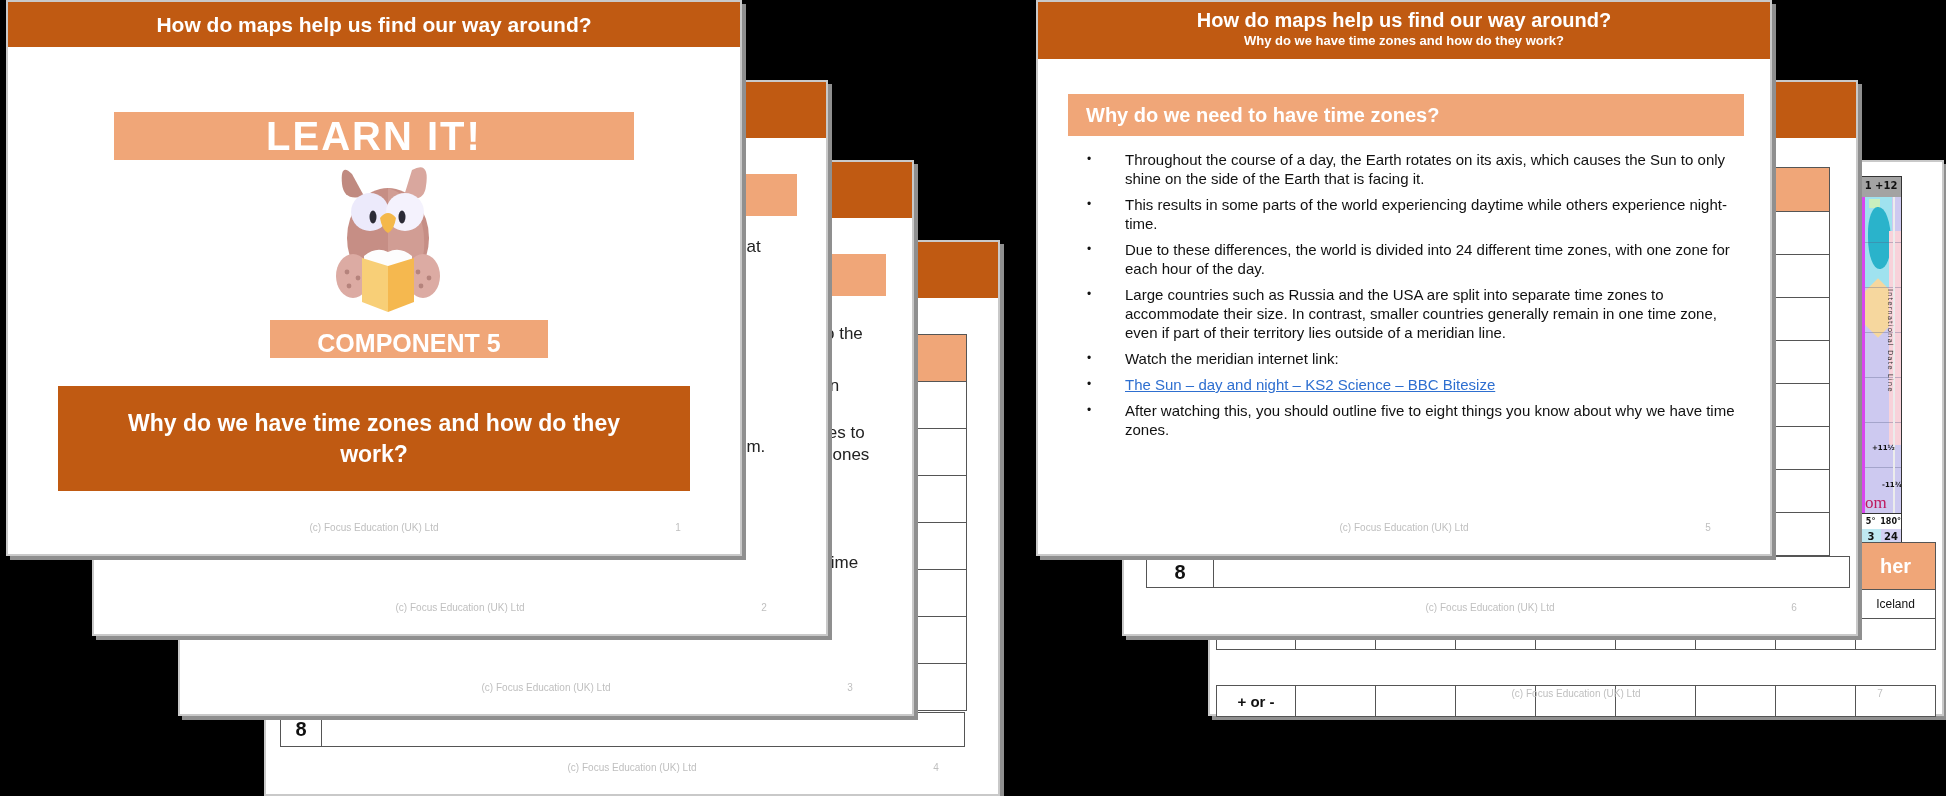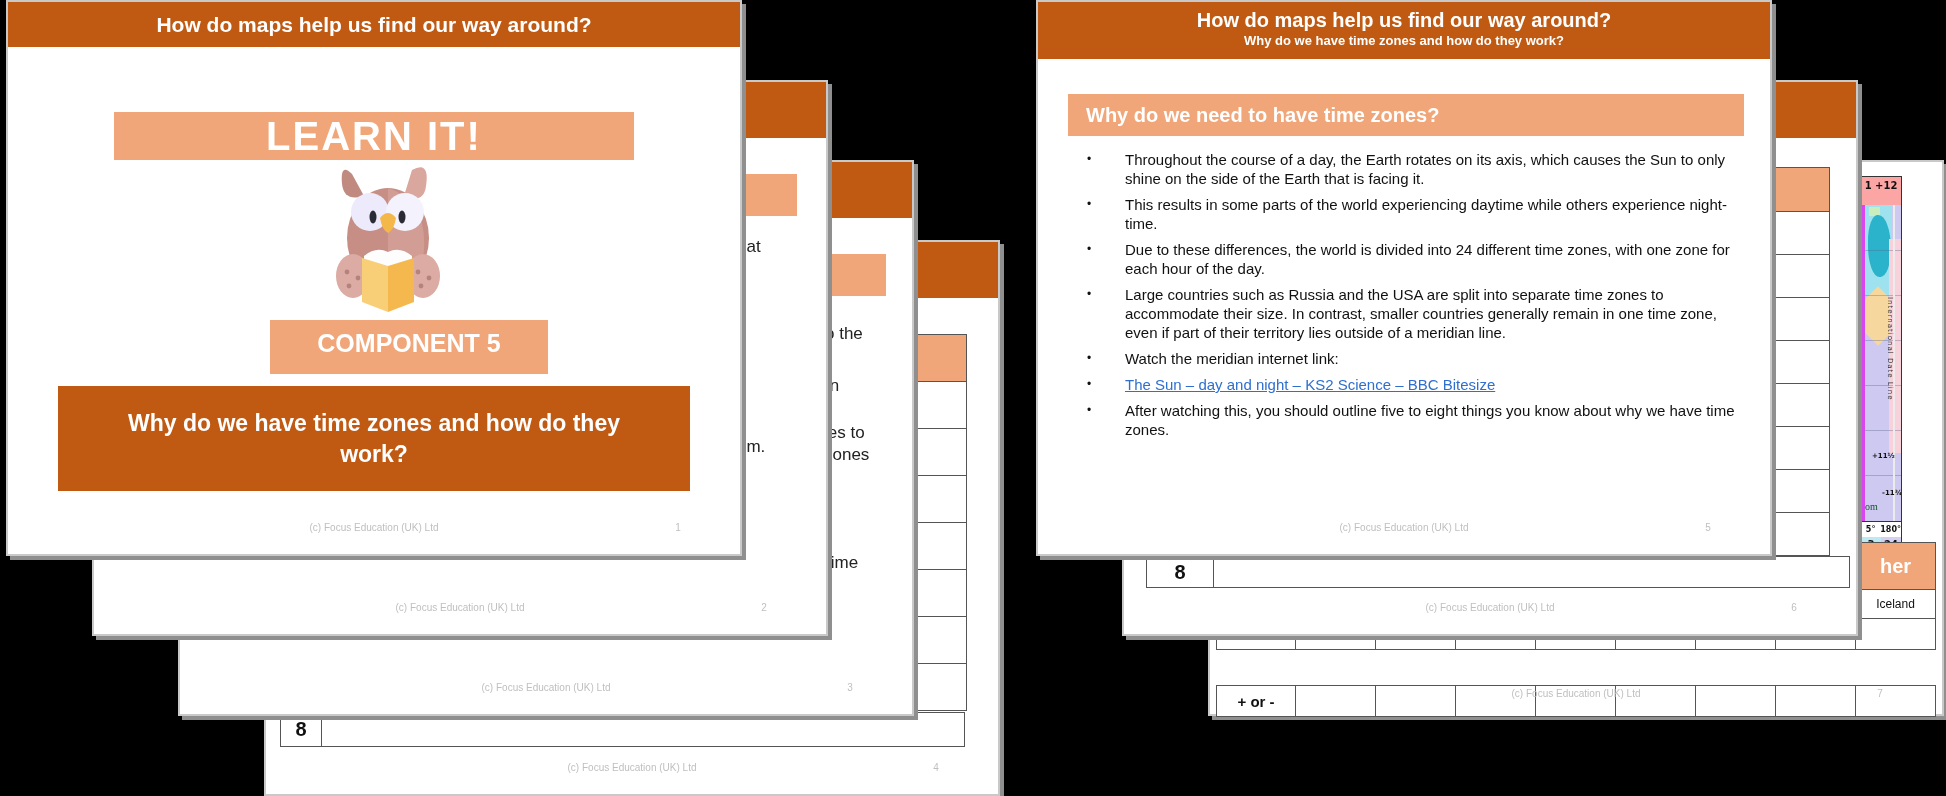--- a/index.html
+++ b/index.html
@@ -28,21 +28,21 @@
   .hdr5 .l2{font-size:13px;line-height:18px;}
 
   .secbar{position:absolute;left:30px;top:92px;width:676px;height:42px;background:var(--lt);}
   .secbar.titled{color:#fff;font-weight:bold;font-size:20px;line-height:42px;
                  text-align:left;padding-left:18px;box-sizing:border-box;}
 
   
   .learn{position:absolute;left:106px;top:110px;width:520px;height:48px;background:var(--lt);
          color:#fff;font-weight:bold;font-size:40px;line-height:48px;text-align:center;letter-spacing:2px;}
   .owl{position:absolute;left:324px;top:158px;width:112px;height:158px;}
-  .comp{position:absolute;left:262px;top:318px;width:278px;height:54px;background:var(--lt);
+  .comp{position:absolute;left:262px;top:318px;width:278px;height:38px;background:var(--lt);
         color:#fff;font-weight:bold;font-size:25px;line-height:47px;text-align:center;}
   .qbox{position:absolute;left:50px;top:384px;width:632px;height:105px;background:var(--dk);
         color:#fff;font-weight:bold;font-size:23px;line-height:31px;text-align:center;
         display:flex;align-items:center;justify-content:center;padding:0 40px;box-sizing:border-box;}
 
   
   .sfoot{position:absolute;left:0;right:0;top:520px;height:16px;font-size:10px;color:var(--foot);
          text-align:center;}
   .pg{position:absolute;left:660px;top:0;width:20px;font-size:10px;color:var(--foot);text-align:center;}
   .s7 .sfoot{top:526px;}
@@ -88,38 +88,38 @@
           display:flex;align-items:center;justify-content:center;color:#111;}
   .t7 .cl:first-child{margin-left:0;width:80px;}
   .t7 .cl{width:81px;}
   .t7 .rh .cl{height:48px;background:var(--lt);color:#fff;font-weight:bold;font-size:20px;}
   .t7 .rc .cl{height:30px;font-size:12px;}
   .t7 .rt .cl{height:32px;font-size:15px;font-weight:bold;}
   .t7 .rp .cl{height:32px;font-size:15px;font-weight:bold;margin-top:36px;}
 
   
   .map{position:absolute;left:650px;top:14px;width:42px;font-family:"DejaVu Sans",sans-serif;}
-  .map-top{height:29px;background:#fca5a5;border:1px solid #333;border-bottom:none;
+  .map-top{height:21px;background:#a3a3a3;border:1px solid #333;border-bottom:none;
            font-size:10px;font-weight:bold;text-align:center;line-height:17px;color:#111;box-sizing:border-box;}
   .map-body{position:relative;height:316px;background:#cdc9f0;border-left:5px solid #d946ef;
             border-right:1px solid #333;overflow:hidden;box-sizing:border-box;}
   .mb-cyan{position:absolute;left:0;top:0;width:27px;height:90px;background:#9fe2ef;}
   .mb-green{position:absolute;left:4px;top:2px;width:11px;height:9px;background:#c9efbe;}
   .mb-teal{position:absolute;left:3px;top:10px;width:23px;height:62px;background:#2ab3cb;
            border-radius:45% 60% 50% 55%;}
   .mb-sand{position:absolute;left:-8px;top:90px;width:42px;height:42px;background:#f6d79e;
            transform:rotate(45deg);}
   .mb-pink{position:absolute;left:24px;top:34px;width:14px;height:214px;background:#f8d2da;}
   .mb-grid{position:absolute;left:0;width:100%;height:1px;background:rgba(90,95,135,.35);}
   .mb-dline{position:absolute;left:28px;top:0;width:2px;height:100%;background:#ececec;}
   .mb-dlabel{position:absolute;left:21px;top:92px;writing-mode:vertical-rl;font-size:7px;
              letter-spacing:1px;color:#333;white-space:nowrap;}
   .mb-e{position:absolute;left:7px;top:247px;font-size:7px;font-weight:bold;color:#111;}
   .mb-w{position:absolute;left:17px;top:284px;font-size:7px;font-weight:bold;color:#111;}
-  .mb-om{position:absolute;left:0;top:296px;font-size:10px;color:#14532d;
+  .mb-om{position:absolute;left:0;top:296px;font-size:17px;color:#be185d;
          font-family:"Liberation Serif",serif;}
   .map-bot{border:1px solid #333;background:#fff;font-weight:bold;color:#111;box-sizing:border-box;}
   .map-bot .mr{display:flex;height:15px;line-height:15px;}
   .map-bot .mc{flex:1;text-align:center;font-size:8px;}
   .map-bot .mr2 .mc{font-size:10px;}
   .map-bot .mr2 .mc:first-child{background:#bfe9f2;}
   .map-bot .mr2 .mc:last-child{background:#d4d0f2;}
 </style>
 </head>
 <body>

